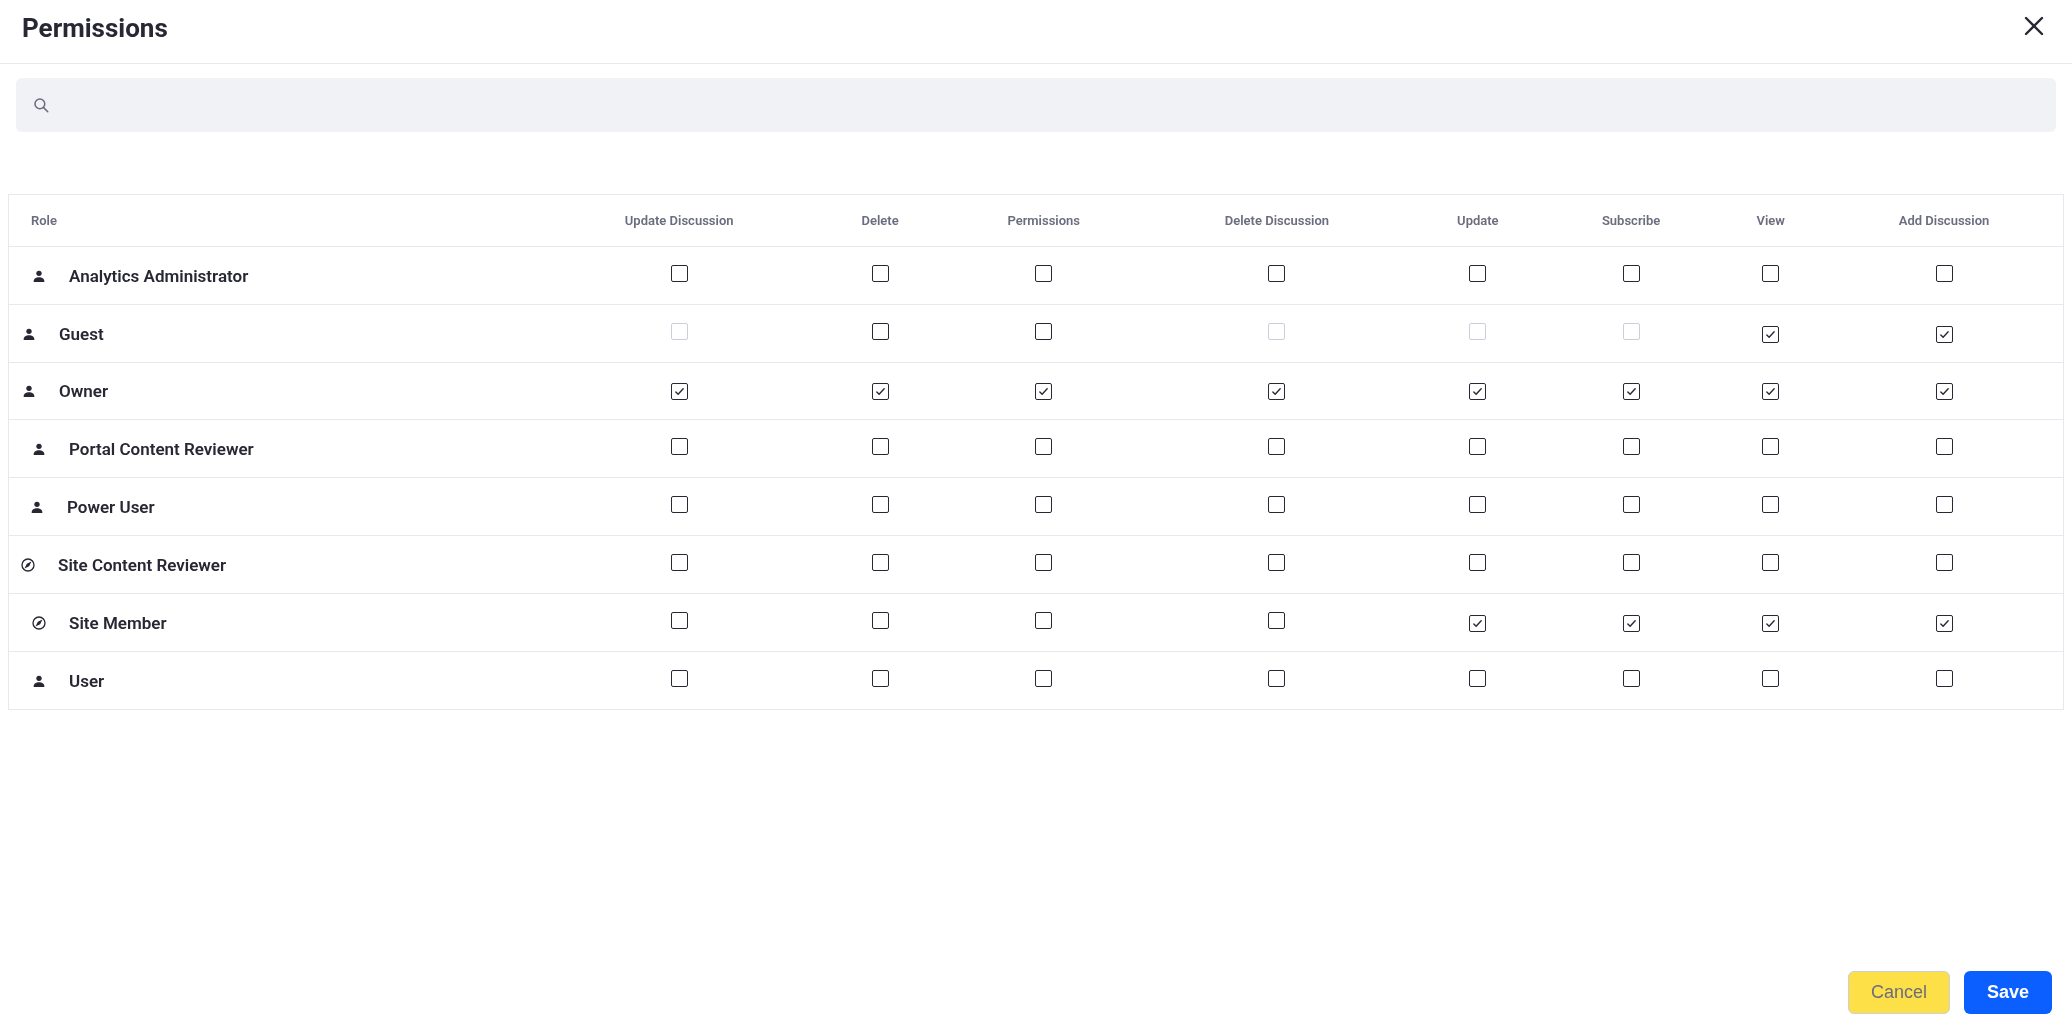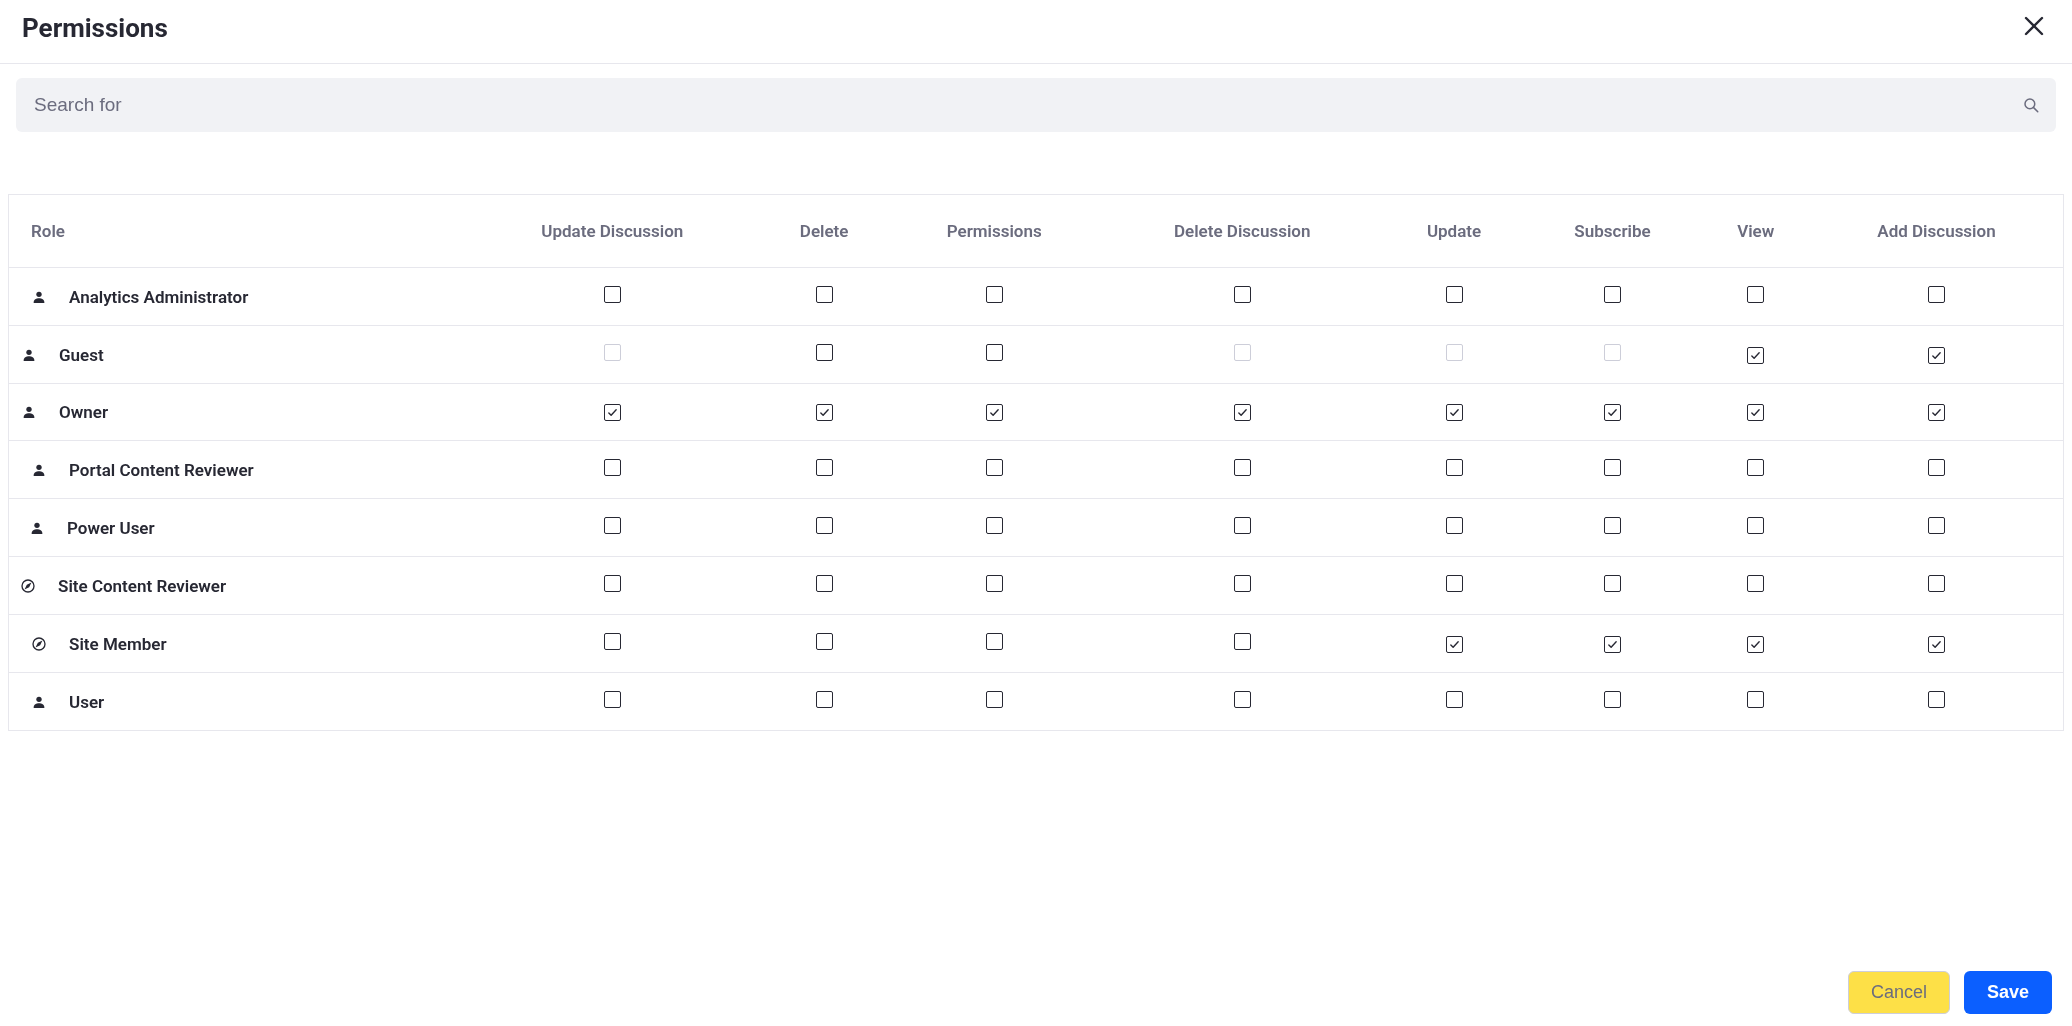--- a/index.html
+++ b/index.html
@@ -60,22 +60,22 @@
     margin-top: 52px;
   }
   table.perm {
     width: 100%;
     border-collapse: collapse;
     border: 1px solid #e7e7ed;
     border-radius: 6px;
   }
   table.perm thead th {
     text-align: left;
-    padding: 26px 12px;
-    font-size: 17px;
+    padding: 18px 12px;
+    font-size: 13px;
     font-weight: 600;
     color: #6b6c7e;
   }
   table.perm thead th.center { text-align: center; }
   table.perm tbody tr { border-top: 1px solid #e7e7ed; }
   table.perm tbody td {
     padding: 18px 12px;
     font-size: 17px;
     vertical-align: middle;
   }
@@ -140,21 +140,20 @@
       <svg viewBox="0 0 24 24" fill="none" stroke="#272833" stroke-width="2.4" stroke-linecap="round">
           <line x1="4" y1="4" x2="20" y2="20"></line>
           <line x1="20" y1="4" x2="4" y2="20"></line>
         </svg>
     </span>
   </button>
 </div>
 
 <div class="search-wrap">
   <div class="search-box">
-    <input class="search-input" type="text" placeholder="Search for" style="">
     <span class="search-icon">
       <svg viewBox="0 0 24 24" fill="none" stroke="currentColor" stroke-width="2" stroke-linecap="round">
           <circle cx="10.5" cy="10.5" r="6.5"></circle>
           <line x1="15.5" y1="15.5" x2="21" y2="21"></line>
         </svg>
     </span>
   </div>
 </div>
 
 <div class="table-wrap">

